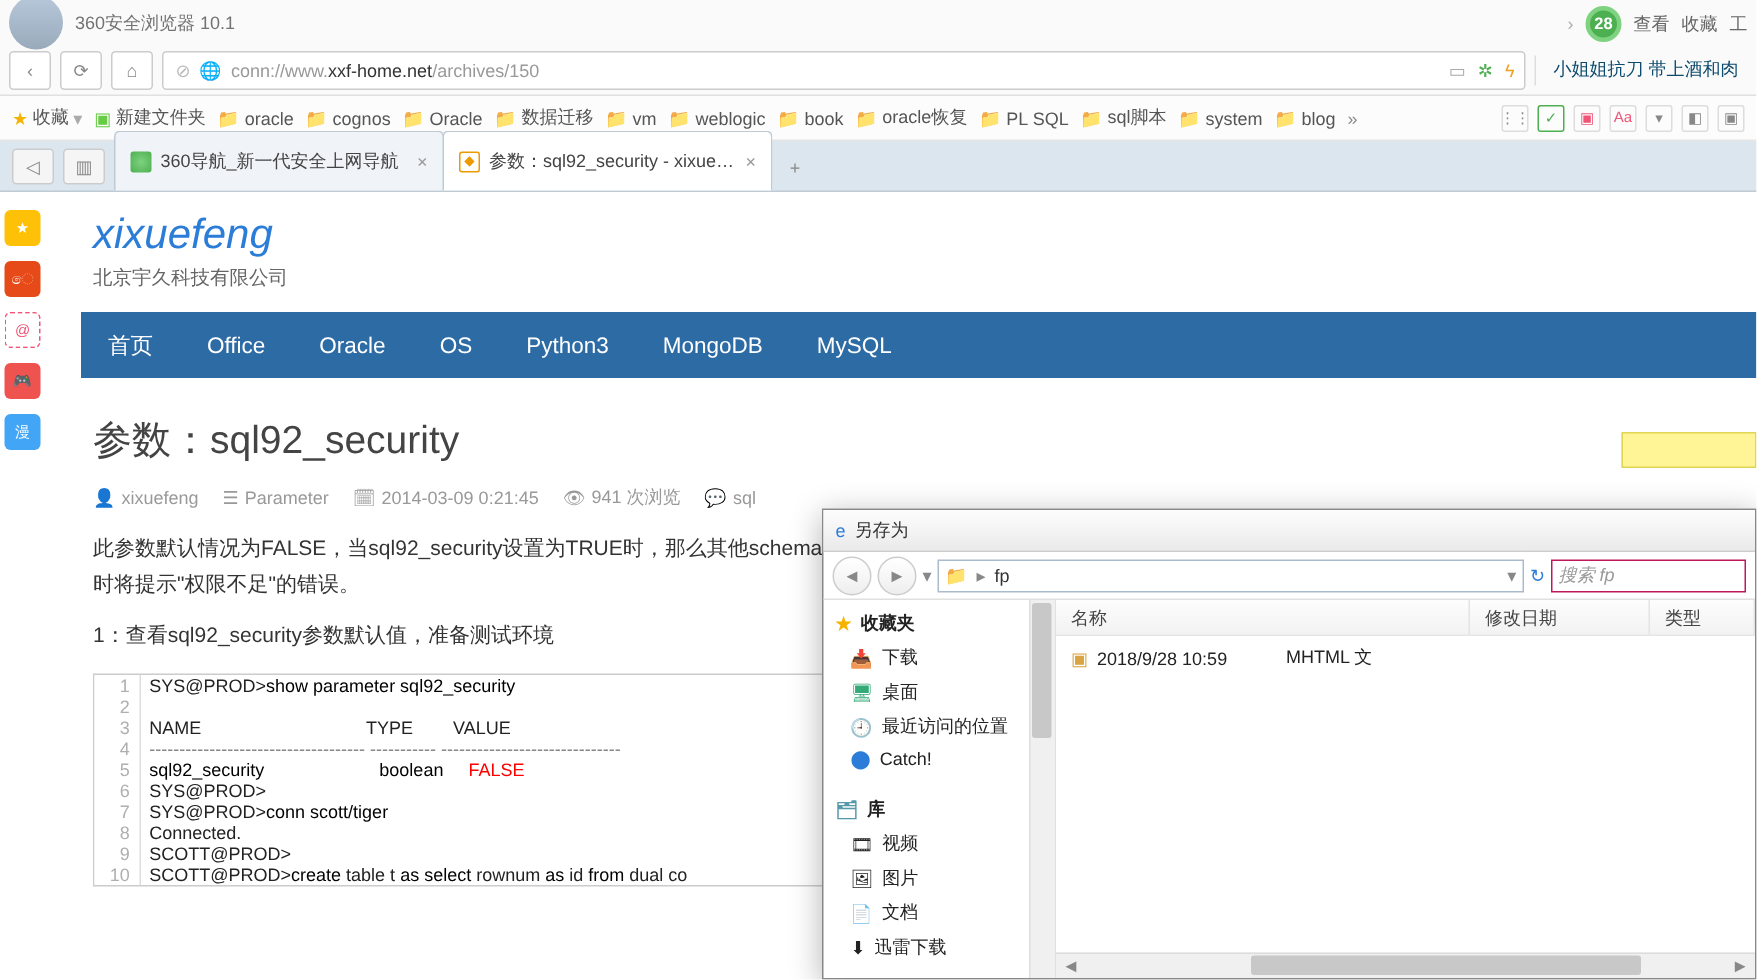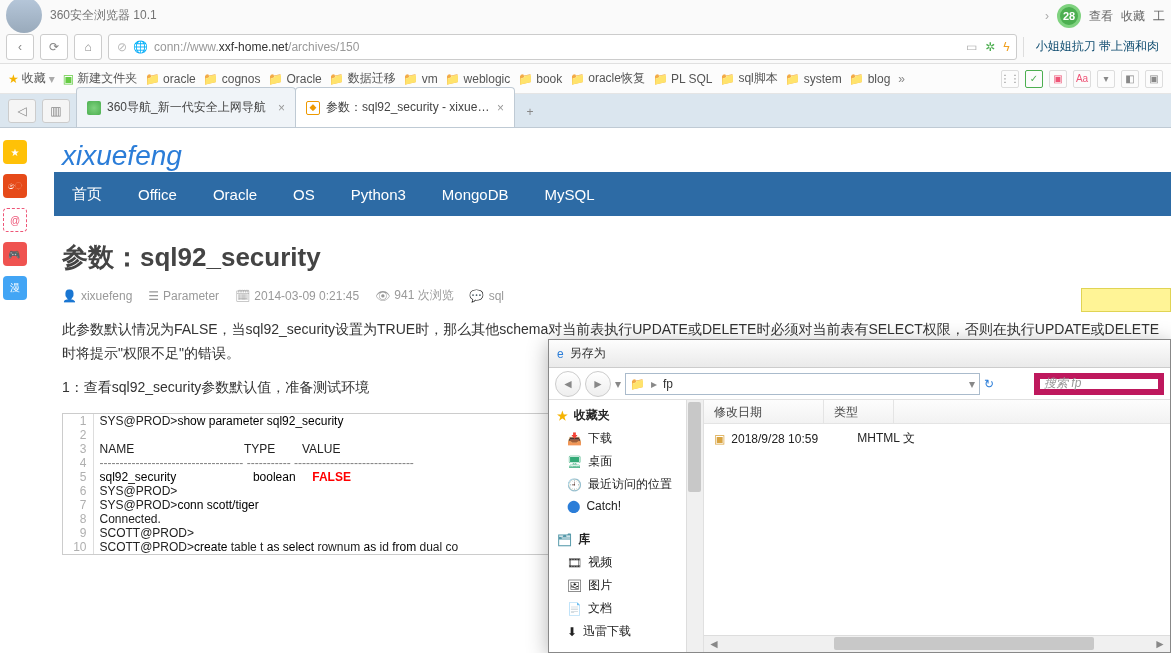--- a/index.html
+++ b/index.html
@@ -43,37 +43,37 @@
 .leftdock { position:absolute; left:0; top:130px; width:30px; display:flex; flex-direction:column; gap:10px; align-items:center; padding-top:10px; }
 .dock-icon { width:24px; height:24px; border-radius:4px; display:flex; align-items:center; justify-content:center; font-size:10px; color:#fff; }
 
 
 .page { position:absolute; left:42px; right:0; top:130px; bottom:0; overflow:hidden;margin-left:12px; }
 .page .brand { font-size:28px; color:#2b7dd8; font-style:italic; padding:10px 8px 0; }
 .page .company { color:#666; font-size:13px; padding:4px 8px 14px; }
 .navmenu { background:#2d6ba5; height:44px; display:flex; align-items:center; padding:0 18px; gap:36px; }
 .navmenu a { color:#fff; font-size:15px; }
 .page .content { padding:24px 8px 0; color:#333; }
-.page h1 { font-size:26px; font-weight:bold; color:#444; margin-bottom:12px; }
+.page h1 { font-size:26px; font-weight:normal; color:#444; margin-bottom:12px; }
 .meta { display:flex; gap:16px; color:#999; font-size:12px; margin-bottom:14px; }
 .meta span { display:flex; align-items:center; gap:4px; }
 .para { font-size:14px; line-height:1.7; margin-bottom:10px; color:#333; }
 .codeblock { border:1px solid #ccc; margin-top:14px; }
 .codeblock table { border-collapse:collapse; width:100%; font-family:Consolas,monospace; font-size:12px; }
 .codeblock .ln { width:30px; text-align:right; color:#afafaf; background:#fff; border-right:1px solid #ddd; padding:0 6px; user-select:none; }
 .codeblock .cl { padding:0 6px; white-space:pre; color:#222; }
-.kw-blue { color:#000000; } .kw-gray{color:#808080;} .kw-red{color:#ff0000;font-weight:bold;}
+.kw-blue { color:#000000; } .kw-gray{color:#808080;} .kw-red{color:#ff0000;}
 
 
 .dialog { position:absolute; right:0; bottom:0; width:623px; background:#fff; border:1px solid #888; box-shadow:0 4px 20px rgba(0,0,0,.3); }
 .dlg-title { height:28px; background:linear-gradient(#fdfdfd,#eaeaea); border-bottom:1px solid #ccc; display:flex; align-items:center; padding:0 8px; gap:6px; font-size:12px; color:#333; }
 .dlg-nav { height:32px; display:flex; align-items:center; padding:0 6px; gap:4px; border-bottom:1px solid #e0e0e0; }
 .nav-circ { width:26px; height:26px; border:1px solid #ccc; border-radius:50%; display:flex; align-items:center; justify-content:center; background:linear-gradient(#fff,#eee); color:#888; }
 .crumb-box { flex:1; height:22px; border:1px solid #abc; display:flex; align-items:center; padding:0 4px; gap:6px; background:#fff; }
-.search-box { width:130px; height:22px; border:6px solid #be185d; display:flex; align-items:center; padding:0 4px; color:#999; font-style:italic; background:#fff;margin-left:36px; }
+.search-box { width:130px; height:22px; border:1px solid #be185d; display:flex; align-items:center; padding:0 4px; color:#999; font-style:italic; background:#fff; }
 .dlg-toolbar { height:30px; display:flex; align-items:center; padding:0 10px; gap:16px; background:linear-gradient(#f6f9fc,#e8eff6); border-bottom:1px solid #d0dae4; color:#2b4a6f; }
 .dlg-body { display:flex; height:252px; }
 .dlg-tree { width:155px; border-right:1px solid #e0e0e0; overflow:hidden; padding:4px 0; position:relative; }
 .tree-scroll { position:absolute; right:0; top:0; bottom:0; width:17px; background:#f0f0f0; border-left:1px solid #ddd; }
 .tree-thumb { position:absolute; right:2px; top:2px; width:13px; height:90px; background:#c8c8c8; border-radius:2px; }
 .tree-item { display:flex; align-items:center; gap:6px; padding:3px 8px 3px 18px; font-size:12px; color:#222; }
 .tree-item.bold { font-weight:bold; padding-left:8px; }
 .dlg-files { flex:1; position:relative; }
 .file-header { height:24px; display:flex; border-bottom:1px solid #e4e4e4; background:linear-gradient(#fdfdfd,#f2f2f2); font-size:12px; color:#444; }
 .file-header div { padding:4px 10px; border-right:1px solid #e4e4e4; }
@@ -210,20 +210,21 @@
 <div class="leftdock">
   <div class="dock-icon" style="background:#ffc107">★</div>
   <div class="dock-icon" style="background:#e64a19">ෙ</div>
   <div class="dock-icon" style="background:#fff;color:#e57;border:1px dashed #e57">@</div>
   <div class="dock-icon" style="background:#ef5350">🎮</div>
   <div class="dock-icon" style="background:#42a5f5">漫</div>
 </div>
 
 <div class="page">
   <div class="brand">xixuefeng</div>
+  <div class="company">北京宇久科技有限公司</div>
   <div class="search-overlay"></div>
   <div class="navmenu">
     <a>首页</a>
     <a>Office</a>
     <a>Oracle</a>
     <a>OS</a>
     <a>Python3</a>
     <a>MongoDB</a>
     <a>MySQL</a>
   </div>
@@ -362,20 +363,21 @@
       <div class="tree-item">
           <span>⬇</span>
           <span>迅雷下载</span>
         </div>
       <div class="tree-scroll">
           <div class="tree-thumb"></div>
         </div>
     </div>
     <div class="dlg-files">
       <div class="file-header">
+        <div style="flex:1">名称</div>
         <div style="width:120px">修改日期</div>
         <div style="width:70px">类型</div>
       </div>
       <div class="file-row">
         <span style="color:#d9a441">▣</span>
         <span style="width:120px">2018/9/28 10:59</span>
         <span style="width:70px">MHTML 文</span>
       </div>
       <div class="file-footer-scroll">
         <span style="position:absolute;left:4px;top:1px;color:#888">◄</span>

